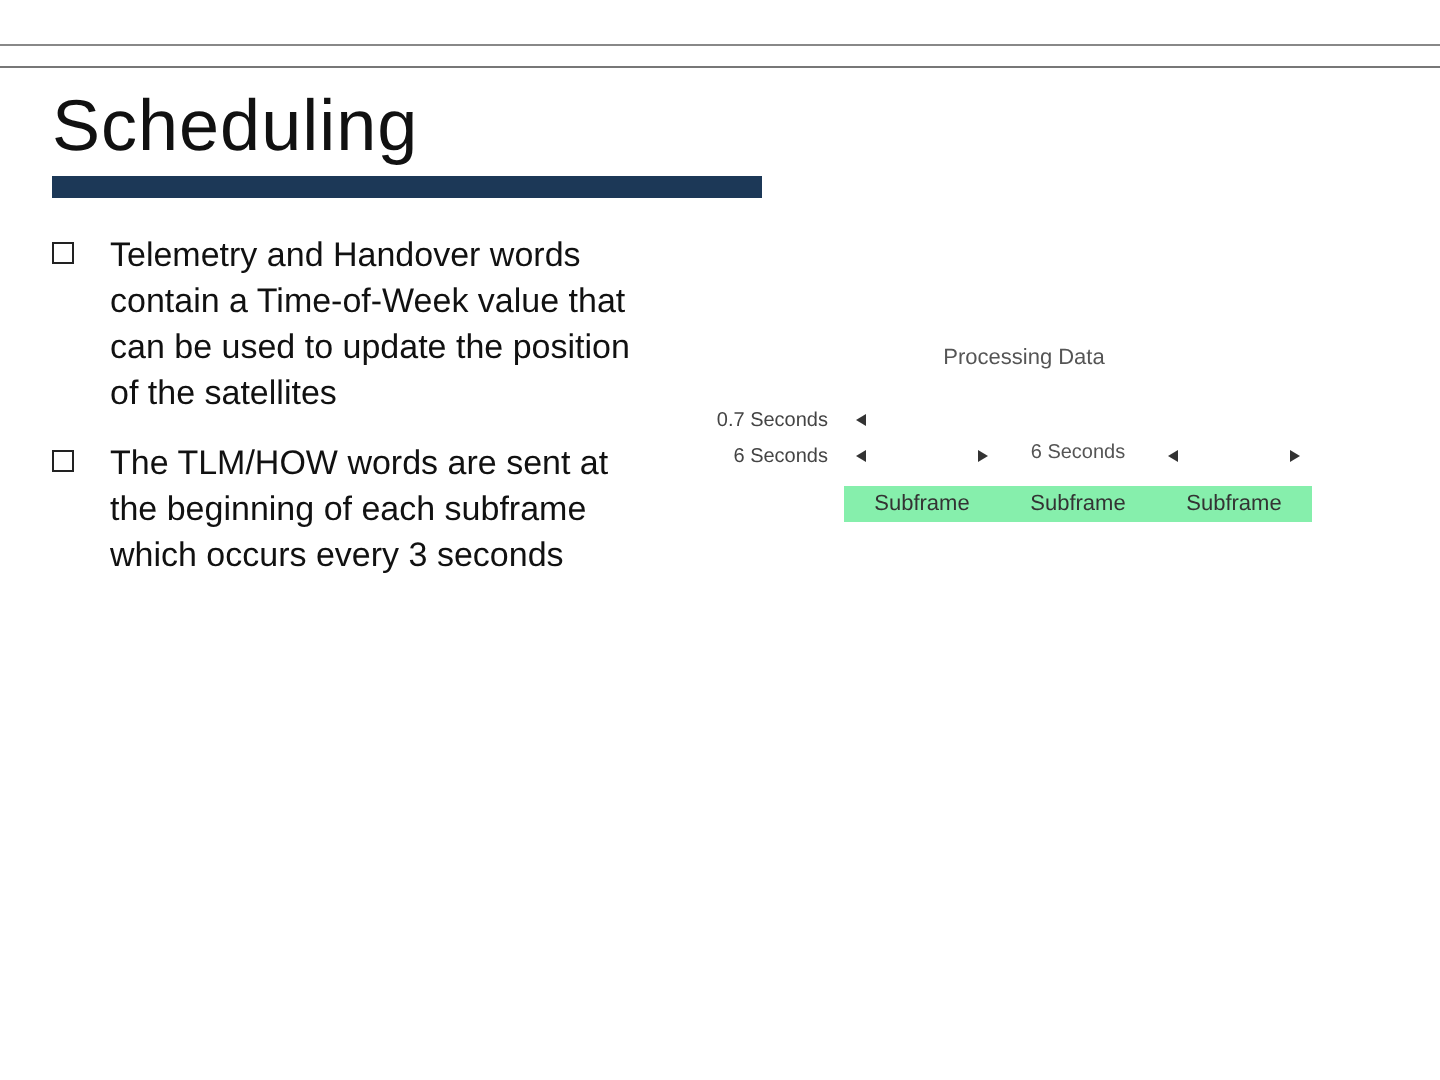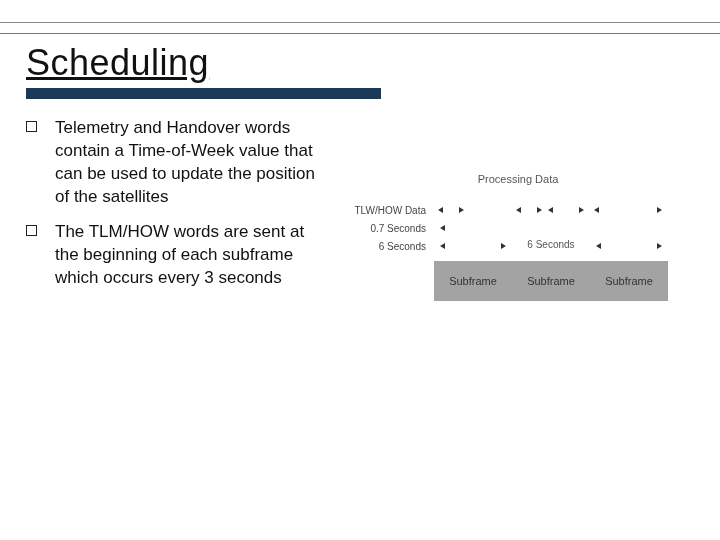--- a/index.html
+++ b/index.html
@@ -23,32 +23,31 @@
     height: 1px;
     background: #888;
   }
   .title {
     font-size: 36px;
     font-weight: 400;
     color: #111;
     margin-top: 20px;
     margin-bottom: 4px;
     letter-spacing: 0.5px;
-    text-decoration: underline;
   }
   .title-underline {
     height: 11px;
     width: 355px;
     background: #1c3857;
     margin-top: 2px;
     margin-bottom: 18px;
   }
   .body {
     display: flex;
-    gap: 16px;
+    gap: 4px;
     align-items: flex-start;
   }
   .bullets {
     width: 300px;
   }
   .bullet {
     display: flex;
     align-items: flex-start;
     margin-bottom: 12px;
   }
@@ -109,22 +108,22 @@
   .paircell .arrow-right2 { right: 6px; border-left: 5px solid #333; position:absolute; top:4px; width:0;height:0;border-top:3px solid transparent;border-bottom:3px solid transparent;}
   .subrow {
     display: flex;
     margin-left: 92px;
     margin-top: 8px;
   }
   .sub {
     width: 78px;
     text-align: center;
     font-size: 11px;
-    background: #a3a3a3;
-    padding: 14px 0;
+    background: #86efac;
+    padding: 3px 0;
     color: #333;
   }
 </style>
 </head>
 <body>
 
 <div class="slide">
   <div class="topline2"></div>
   <div class="topline"></div>
 
@@ -140,37 +139,20 @@
       </div>
       <div class="bullet">
         <span class="marker"></span>
         <span class="btext">The TLM/HOW words are sent at the beginning of each subframe which occurs every 3 seconds</span>
       </div>
     </div>
 
     <div class="figure">
       <div class="ptitle">Processing Data</div>
 
-      <div class="row">
-        <div class="rowlabel">TLW/HOW Data</div>
-        <div class="cell paircell">
-          <span class="arrow-left"></span>
-          <span class="arrow-right mid"></span>
-        </div>
-        <div class="cell paircell">
-          <span class="arrow-left"></span>
-          <span class="arrow-right mid"></span>
-          <span class="arrow-left2"></span>
-          <span class="arrow-right2"></span>
-        </div>
-        <div class="cell paircell">
-          <span class="arrow-left"></span>
-          <span class="arrow-right2"></span>
-        </div>
-      </div>
 
       <div class="row">
         <div class="rowlabel">0.7 Seconds</div>
         <div class="cell">
           <span class="arrow-left"></span>
         </div>
         <div class="cell"></div>
         <div class="cell"></div>
       </div>
 

